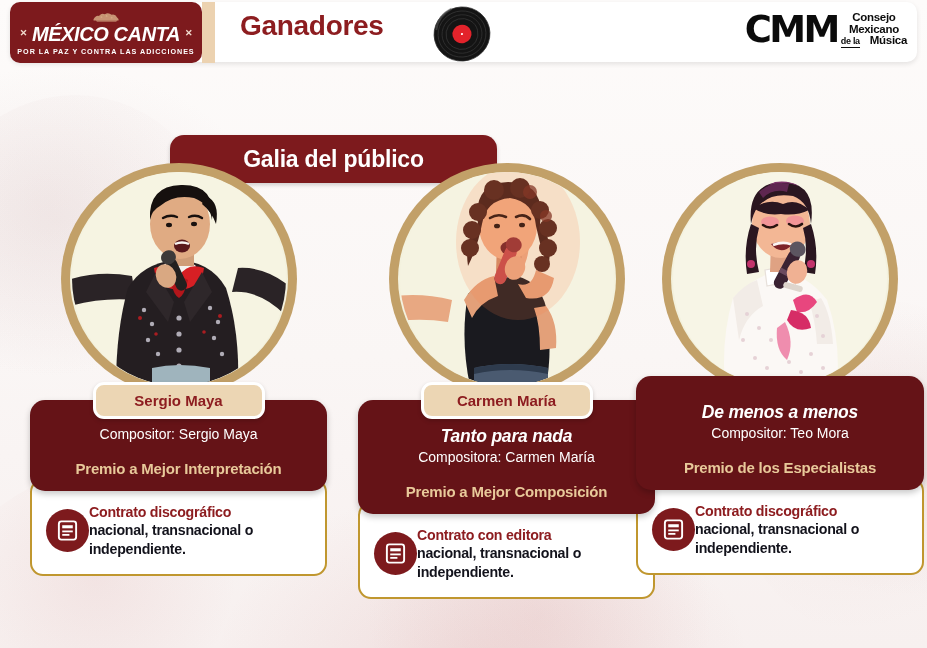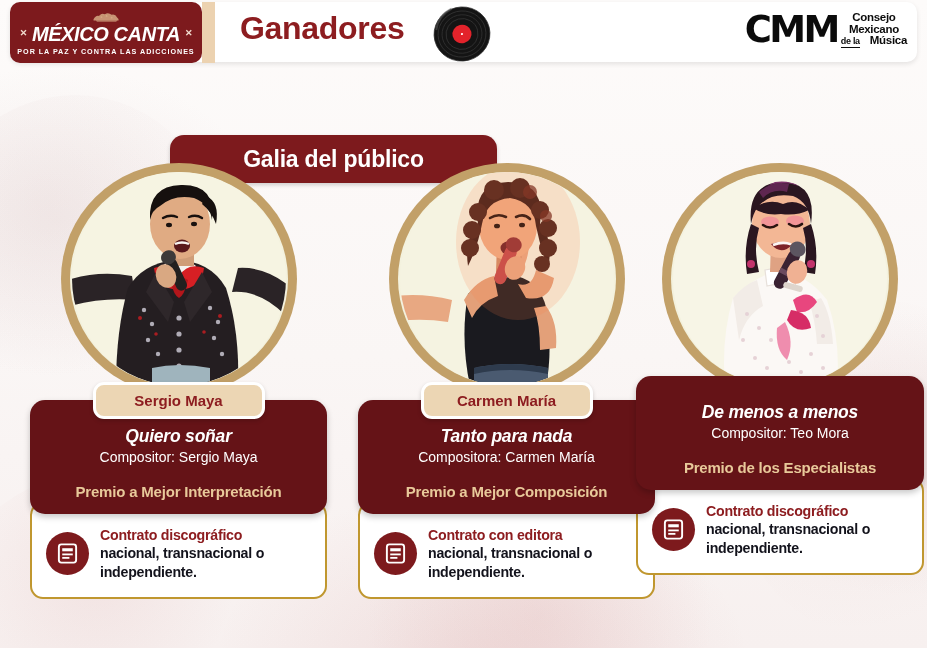--- a/index.html
+++ b/index.html
@@ -96,21 +96,21 @@
     font-weight: bold;
     letter-spacing: 0.95px;
     margin-top: 3px;
     white-space: nowrap;
   }
 
   .header-title {
     position: absolute;
     left: 240px;
     top: 10px;
-    font-size: 32px;
+    font-size: 28px;
     font-weight: bold;
     color: #8d1d20;
     letter-spacing: -0.3px;
     z-index: 6;
   }
 
   .vinyl {
     position: absolute;
     left: 432px; top: 4px;
     width: 60px; height: 60px;
@@ -264,21 +264,20 @@
     position: relative;
     margin-top: -12px;
     width: 100%;
     min-height: 97px;
     background: #ffffff;
     border: 2px solid #c0972f;
     border-radius: 13px;
     padding: 20px 12px 14px 14px;
     display: flex;
     align-items: center;
-    gap: 11px;
     z-index: 6;
   }
   .contract-icon {
     flex: 0 0 auto;
     width: 43px; height: 43px;
     border-radius: 50%;
     background: #7d1a1d;
     display: flex;
     align-items: center;
     justify-content: center;
@@ -430,21 +429,20 @@
               <ellipse cx="96" cy="104" rx="10" ry="12" transform="rotate(-22 96 104)" fill="#d9a882"></ellipse>
             </g>
           </svg>
         </div>
       </div>
     </div>
 
     <div class="name-pill">Sergio Maya</div>
 
     <div class="info-card">
-      <div class="song-title">Quiero soñar</div>
       <div class="composer">Compositor: Sergio Maya</div>
       <div class="award">Premio a Mejor Interpretación</div>
     </div>
 
     <div class="contract-box">
       <div class="contract-icon">
         <svg width="23" height="23" viewBox="0 0 24 24">
           <rect x="3" y="2.5" width="18" height="19" rx="2.6" fill="none" stroke="#ffffff" stroke-width="2"></rect>
           <rect x="6.5" y="6.5" width="11" height="3.2" fill="#ffffff"></rect>
           <rect x="6.5" y="12" width="11" height="1.9" fill="#ffffff"></rect>

